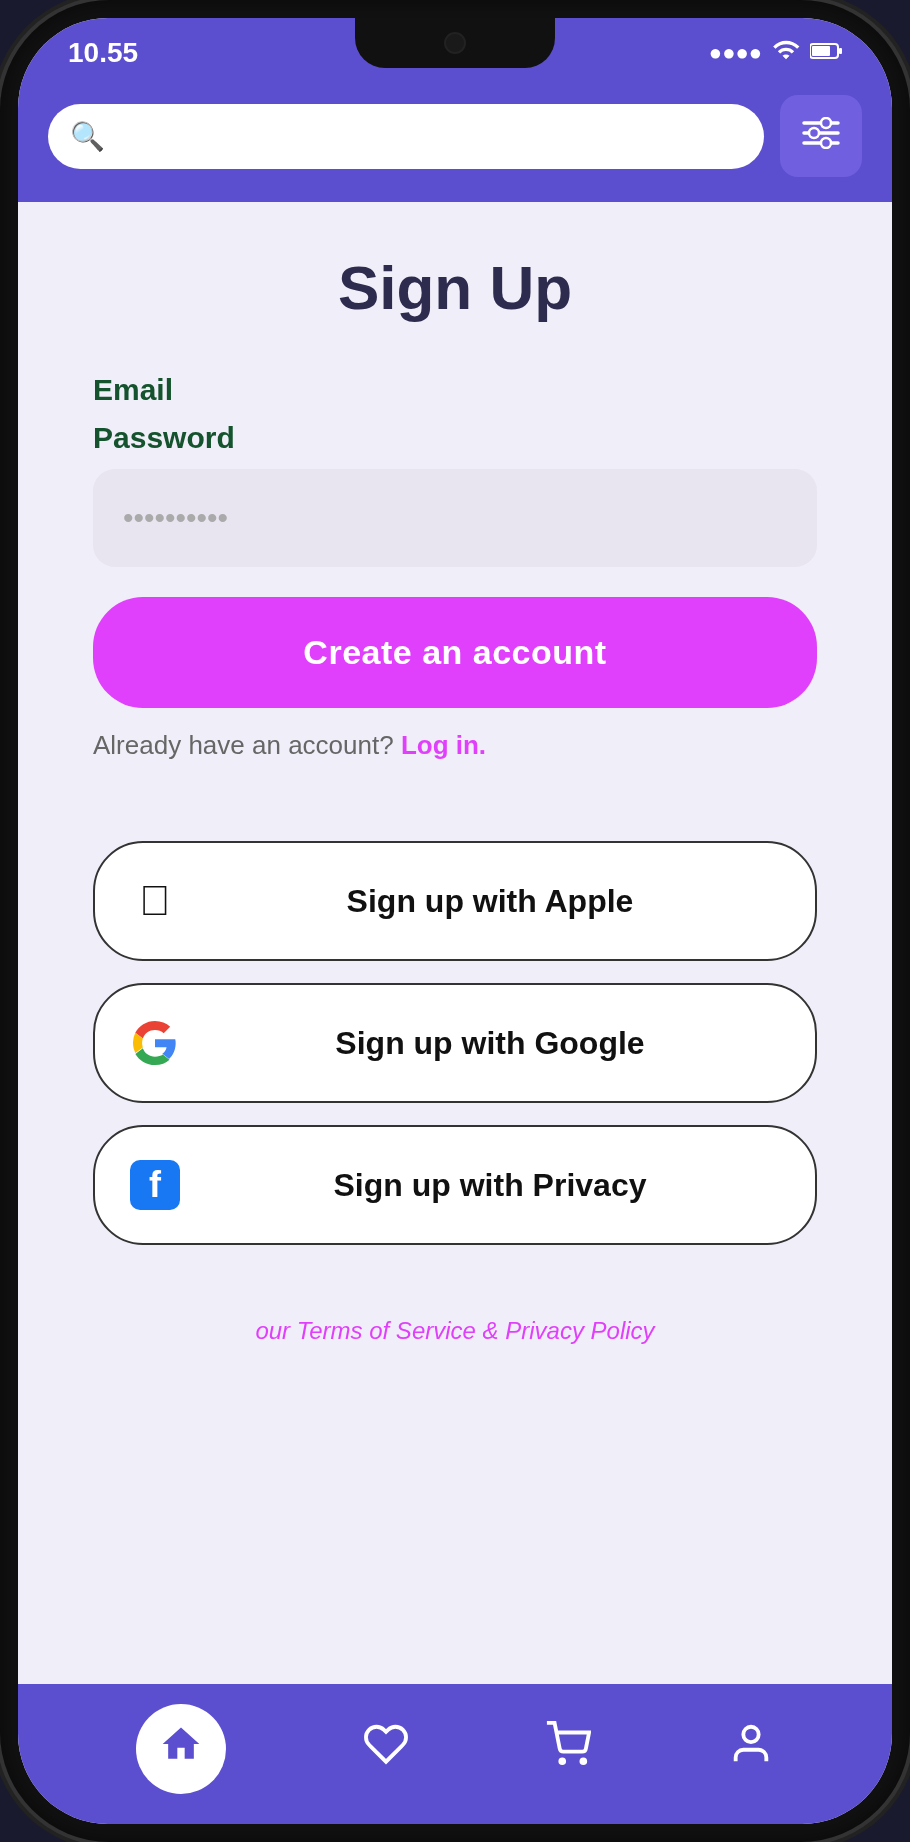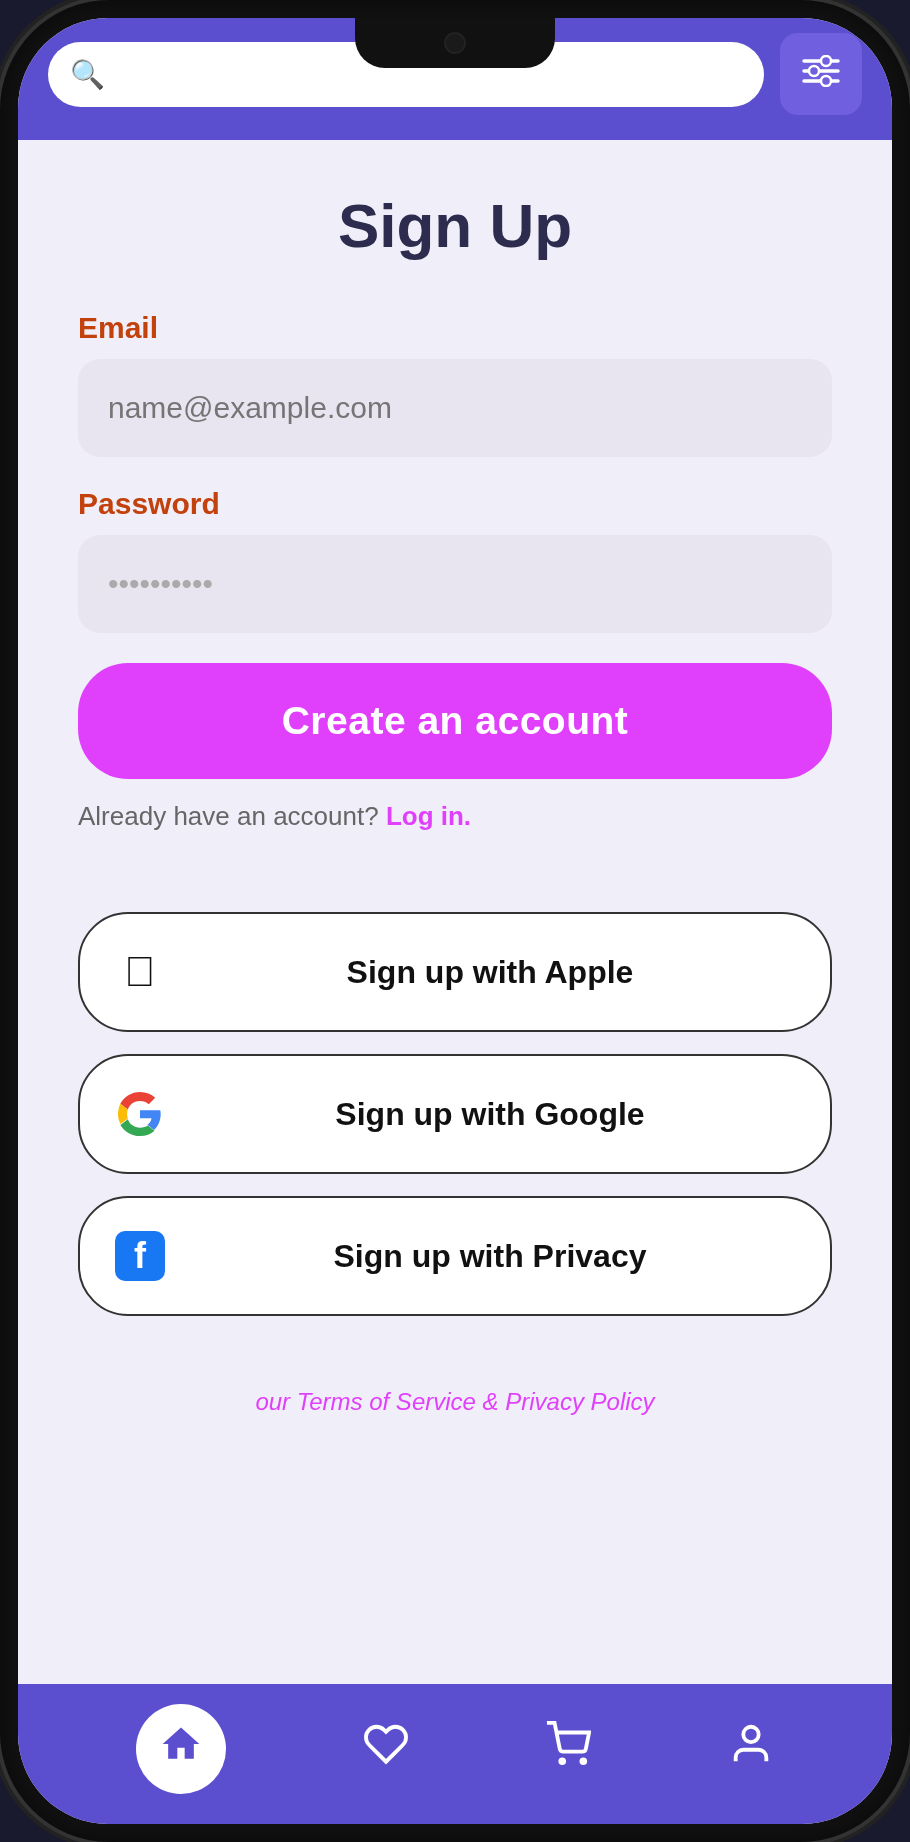--- a/index.html
+++ b/index.html
@@ -150,37 +150,37 @@
     .filter-icon {
       color: white;
       font-size: 30px;
     }
 
     
     .main-content {
       flex: 1;
       overflow-y: auto;
       background: #f0eef8;
-      padding: 50px 60px 30px;
+      padding: 50px 75px 30px;
       display: flex;
       flex-direction: column;
     }
 
     .page-title {
       text-align: center;
       font-size: 62px;
       font-weight: 800;
       color: #2d2b4e;
       margin-bottom: 50px;
     }
 
     .form-label {
       font-size: 30px;
       font-weight: 600;
-      color: #c2410c;
+      color: #14532d;
       margin-bottom: 14px;
     }
 
     .form-input {
       width: 100%;
       background: #e8e4f0;
       border: none;
       border-radius: 22px;
       padding: 32px 30px;
       font-size: 30px;
@@ -188,21 +188,21 @@
       outline: none;
       margin-bottom: 30px;
     }
 
     .create-btn {
       width: 100%;
       background: linear-gradient(135deg, #e040fb, #e040fb);
       border: none;
       border-radius: 50px;
       padding: 36px;
-      font-size: 39px;
+      font-size: 34px;
       font-weight: 700;
       color: white;
       cursor: pointer;
       margin-bottom: 22px;
       letter-spacing: 0.5px;
     }
 
     .login-row {
       font-size: 26px;
       color: #666;
@@ -325,20 +325,38 @@
 </head>
 <body>
 
 <div class="phone-frame">
   <div class="notch">
     <div class="notch-camera"></div>
   </div>
 
   <div class="screen">
 
+    <div class="status-bar">
+      <span class="status-time">10.55</span>
+      <div class="status-icons">
+        <span>●●●●</span>
+        <span>
+          <svg width="28" height="28" viewBox="0 0 24 24" fill="white">
+            <path d="M1 9l2 2c5.1-5.1 13.4-5.1 18.5 0l2-2C16.9 2.3 7.1 2.3 1 9zm8 8l3 3 3-3a4.237 4.237 0 00-6 0zm-4-4l2 2a7.074 7.074 0 0110 0l2-2C15.1 9.1 8.9 9.1 5 13z"></path>
+          </svg>
+        </span>
+        <span>
+          <svg width="32" height="18" viewBox="0 0 32 18" fill="white">
+            <rect x="0" y="2" width="28" height="14" rx="3" stroke="white" stroke-width="2" fill="none"></rect>
+            <rect x="2" y="4" width="18" height="10" rx="1" fill="white"></rect>
+            <rect x="29" y="6" width="3" height="6" rx="1" fill="white"></rect>
+          </svg>
+        </span>
+      </div>
+    </div>
 
     <div class="header">
       <div class="search-row">
         <div class="search-bar">
           <span class="search-icon">🔍</span>
           <span class="search-input-display"></span>
         </div>
         <div class="filter-btn">
           <span class="filter-icon">
             <svg width="38" height="32" viewBox="0 0 38 32" fill="none">
@@ -352,21 +370,20 @@
           </span>
         </div>
       </div>
     </div>
 
     <div class="main-content">
 
       <h1 class="page-title">Sign Up</h1>
 
       <label class="form-label">Email</label>
-      <input class="form-input" type="email" placeholder="name@example.com" style="">
 
       <label class="form-label">Password</label>
       <input class="form-input" type="password" value="**********" placeholder="**********" style="">
 
       <button class="create-btn">Create an account</button>
 
       <div class="login-row">
         <span>Already have an account?</span>
         <span class="login-link">Log in.</span>
       </div>

